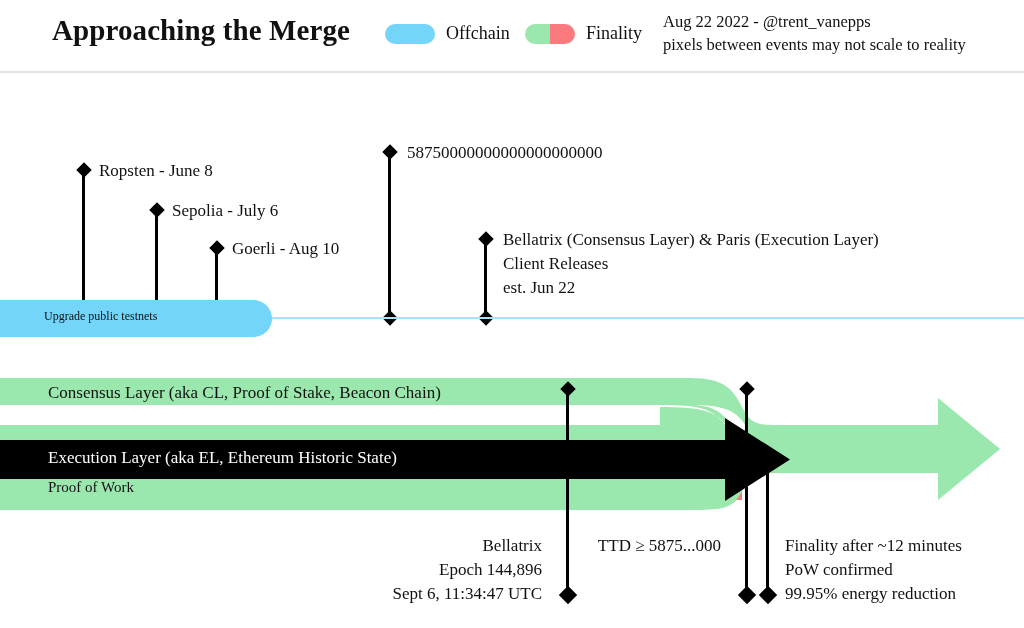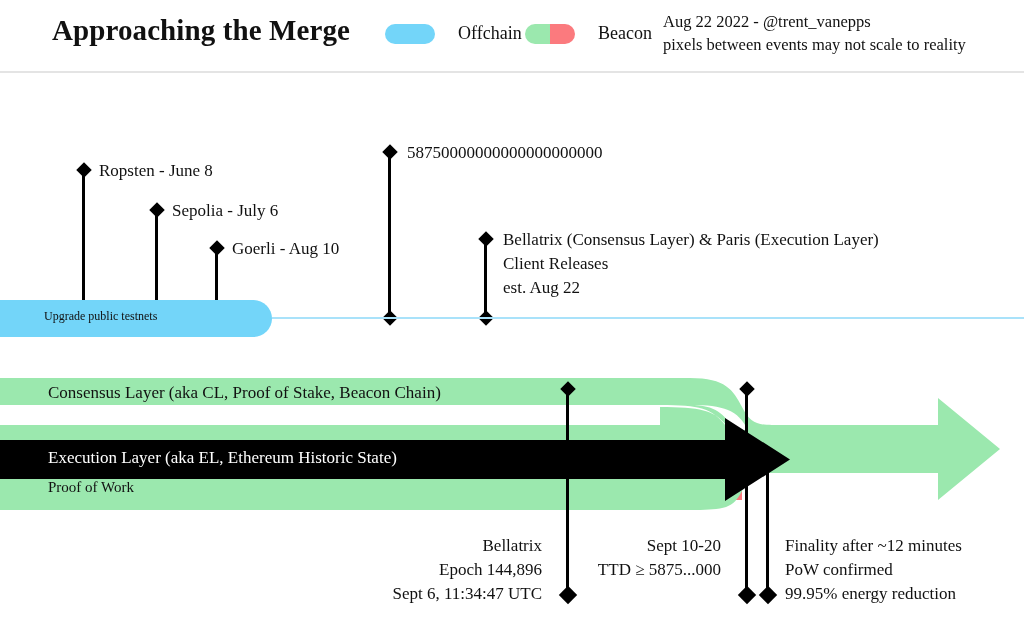--- a/index.html
+++ b/index.html
@@ -31,21 +31,21 @@
     left: 52px; top: 14px;
     font-size: 29px;
     font-weight: 700;
     letter-spacing: .1px;
     white-space: nowrap;
   }
   .legend-item {
     position: absolute;
     display: flex;
     align-items: center;
-    gap: 23px;
+    gap: 11px;
     top: 23px;
     justify-content: space-between;
   }
   #legend-offchain { left: 385px; }
   #legend-onchain  { left: 525px; }
   .pill {
     width: 50px; height: 20px;
     border-radius: 10px;
     overflow: hidden;
     display: flex;
@@ -155,21 +155,21 @@
         <span class="half r" style="background:#73d5f9"></span>
       </span>
       <span class="legend-label">Offchain</span>
     </div>
 
     <div class="legend-item" id="legend-onchain">
       <span class="pill">
         <span class="half l" style="background:#9be8ae"></span>
         <span class="half r" style="background:#fb7a7e"></span>
       </span>
-      <span class="legend-label">Beacon</span>
+      <span class="legend-label">Finality</span>
     </div>
 
     <div id="meta">
       <div>Aug 22 2022 - @trent_vanepps</div>
       <div>pixels between events may not scale to reality</div>
     </div>
   </div>
 
   <div class="evt" style="left:82px; top:170px;">
     <div class="stem" style="top:0; height:140px;"></div>
@@ -201,21 +201,21 @@
     </div>
   </div>
 
   <div class="evt" style="left:484px; top:239px;">
     <div class="stem" style="top:0; height:79px;"></div>
     <div class="dia" style="top:0;"></div>
     <div class="dia" style="top:79px;"></div>
     <div class="lbl" style="left:19px; top:-11px;">
       <div>Bellatrix (Consensus Layer) &amp; Paris (Execution Layer)</div>
       <div>Client Releases</div>
-      <div>est. Aug 22</div>
+      <div>est. Jun 22</div>
     </div>
   </div>
 
   <div id="testnet-line"></div>
   <div id="testnet-bar">
     <div class="bar-label">Upgrade public testnets</div>
   </div>
 
   <svg id="merge-svg" viewBox="0 0 1024 150">
 
@@ -268,21 +268,20 @@
       <div>Epoch 144,896</div>
       <div>Sept 6, 11:34:47 UTC</div>
     </div>
   </div>
 
   <div class="evt" style="left:745px; top:389px; z-index:12;">
     <div class="stem" style="top:0; height:206px;"></div>
     <div class="dia" style="top:0;"></div>
     <div class="dia big" style="top:206px;"></div>
     <div class="lbl right" style="right:24px; left:auto; top:145px; width:200px;">
-      <div>Sept 10-20</div>
       <div>TTD ≥ 5875...000</div>
     </div>
   </div>
 
   <div class="evt" style="left:766px; top:455px; z-index:12;">
     <div class="stem" style="top:0; height:140px;"></div>
     <div class="dia big" style="top:140px;"></div>
     <div class="lbl" style="left:19px; top:79px;">
       <div>Finality after ~12 minutes</div>
       <div>PoW confirmed</div>

